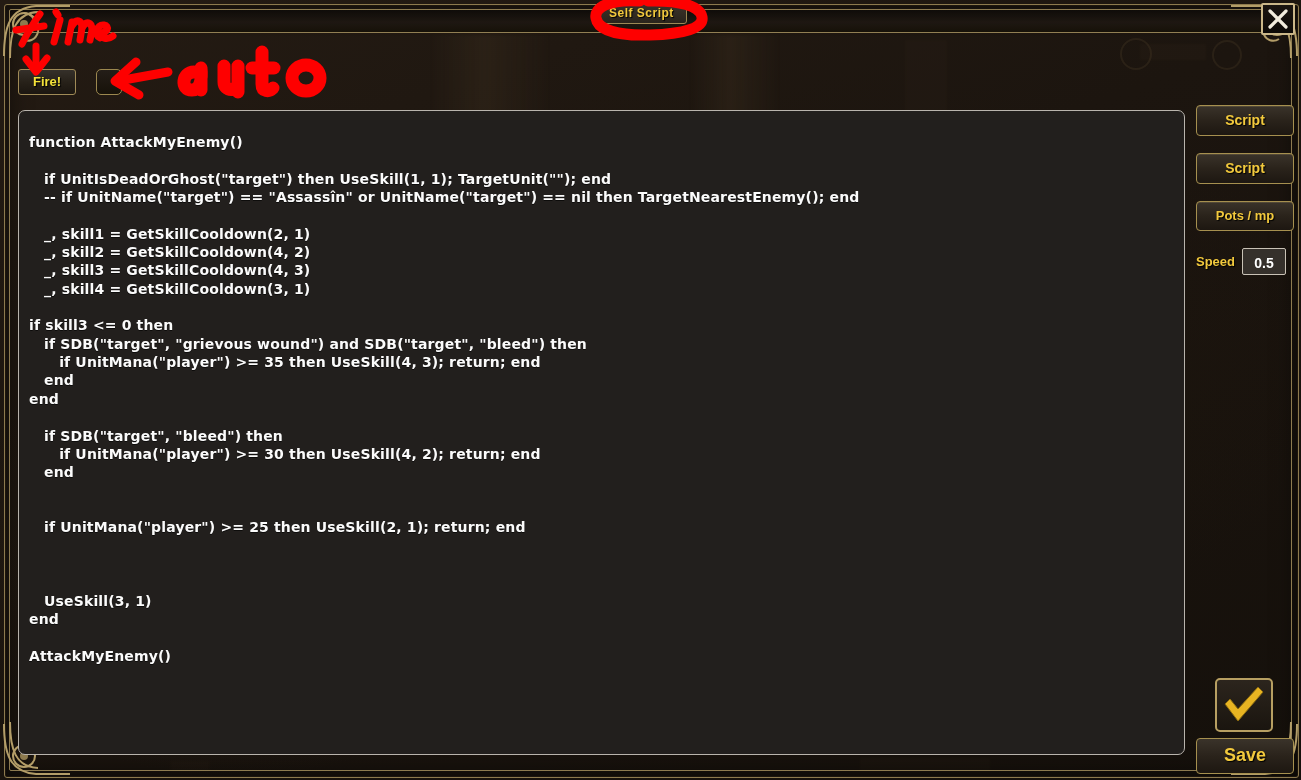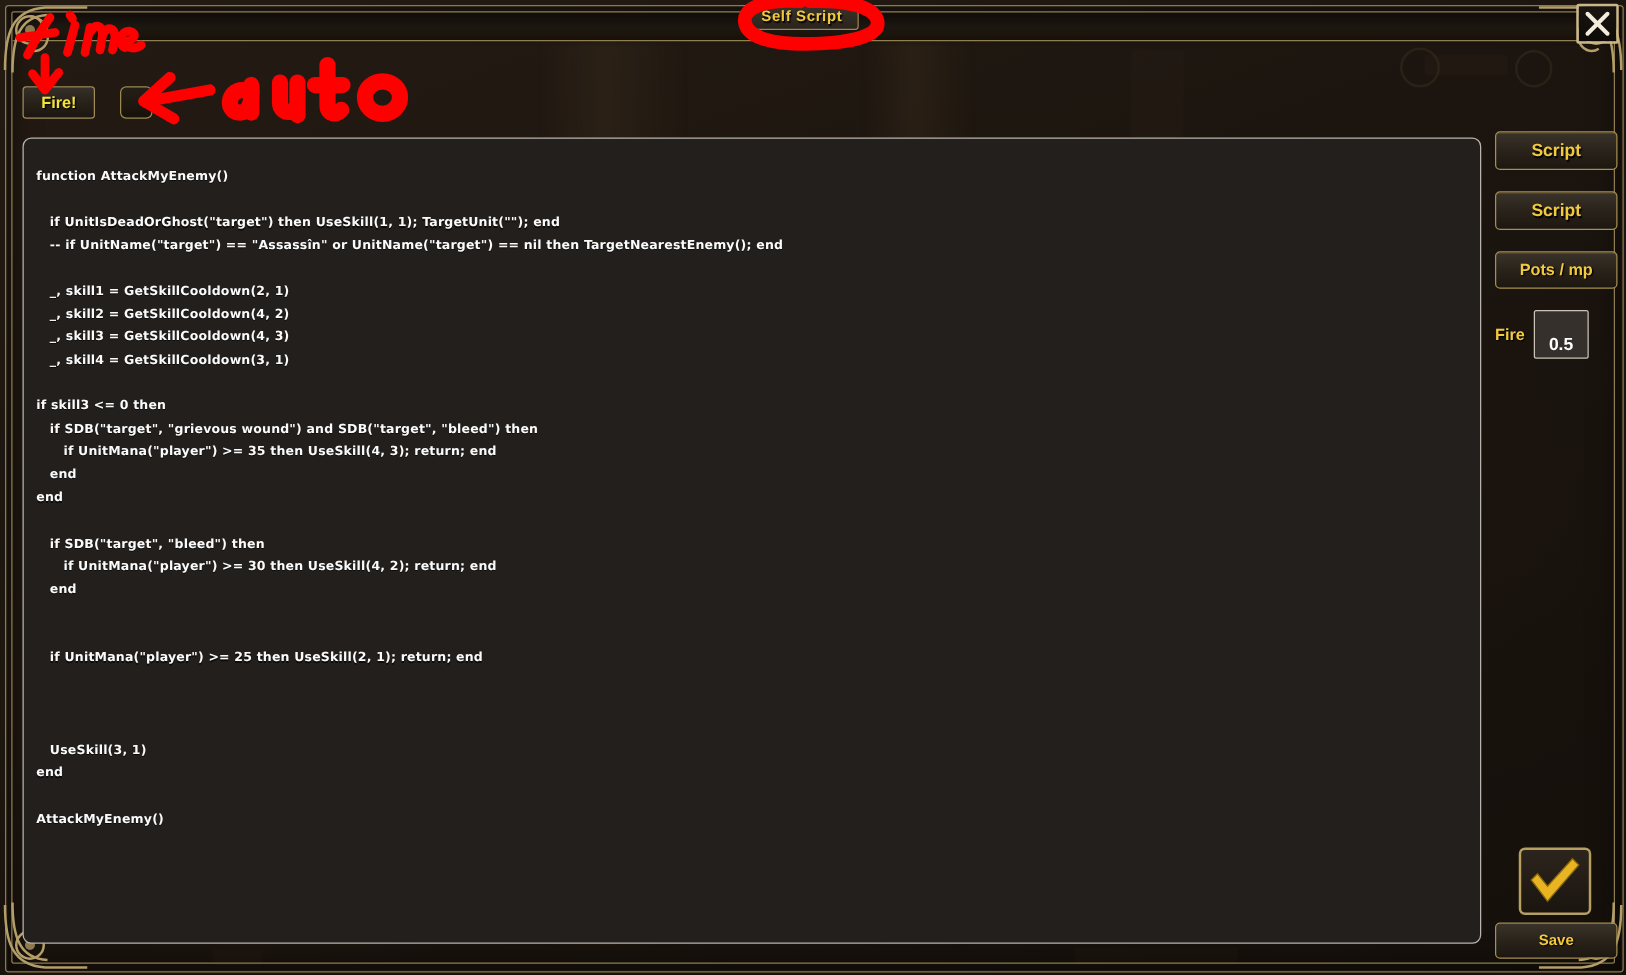--- a/index.html
+++ b/index.html
@@ -147,21 +147,21 @@
     border-radius: 7px;
     overflow: hidden;
     z-index: 3;
     cursor: text;
   }
   .code-text {
     margin: 0;
     padding: 22px 0 0 10px;
     color: #fbfbfb;
     font-family: "DejaVu Sans", sans-serif;
-    font-size: 10px;
+    font-size: 14px;
     font-weight: bold;
     line-height: 18.35px;
     white-space: pre;
     letter-spacing: 0.15px;
     text-shadow: 0 1px 0 rgba(0,0,0,0.6);
   }
 
   
   .sidebar {
     position: absolute;
@@ -194,21 +194,21 @@
     margin-top: 5px;
   }
   .speed-label {
     color: #f2c93d;
     font-size: 13px;
     font-weight: bold;
     text-shadow: 1px 1px 1px #000;
   }
   .speed-box {
     width: 42px;
-    padding: 18px 0 3px;
+    padding: 6px 0 3px;
     background: #35302b;
     border: 1px solid #c9c2b6;
     border-radius: 2px;
     color: #fff;
     font-size: 14px;
     font-weight: bold;
     text-align: center;
     cursor: text;
   }
 
@@ -230,21 +230,21 @@
   }
   .check-box-icon svg { position: absolute; left: 2px; top: 1px; }
   .save-btn {
     display: block;
     width: 100%;
     padding: 6px 0 7px;
     background: linear-gradient(180deg, #3a332a 0%, #2a231b 50%, #1d1711 100%);
     border: 1px solid #a6904f;
     border-radius: 4px;
     color: #f2c93d;
-    font-size: 12px;
+    font-size: 18px;
     font-weight: bold;
     text-align: center;
     text-shadow: 1px 1px 1px #000;
     cursor: pointer;
   }
 
   
   .annot {
     position: absolute;
     pointer-events: none;
@@ -361,21 +361,21 @@
 end
 
 AttackMyEnemy()</pre>
   </div>
 
   <div class="sidebar">
     <div class="side-btn">Script</div>
     <div class="side-btn">Script</div>
     <div class="side-btn small">Pots / mp</div>
     <div class="speed-row">
-      <span class="speed-label">Fire</span>
+      <span class="speed-label">Speed</span>
       <span class="speed-box">0.5</span>
     </div>
   </div>
 
   <div class="save-area">
     <div class="check-box-icon">
       <svg width="48" height="46" viewBox="0 0 48 46">
         <path d="M6 23 L11 18 L19 28 L39 6 L44 11 L19 40 Z" fill="#e8b422" stroke="#8a6a10" stroke-width="1"></path>
       </svg>
     </div>

